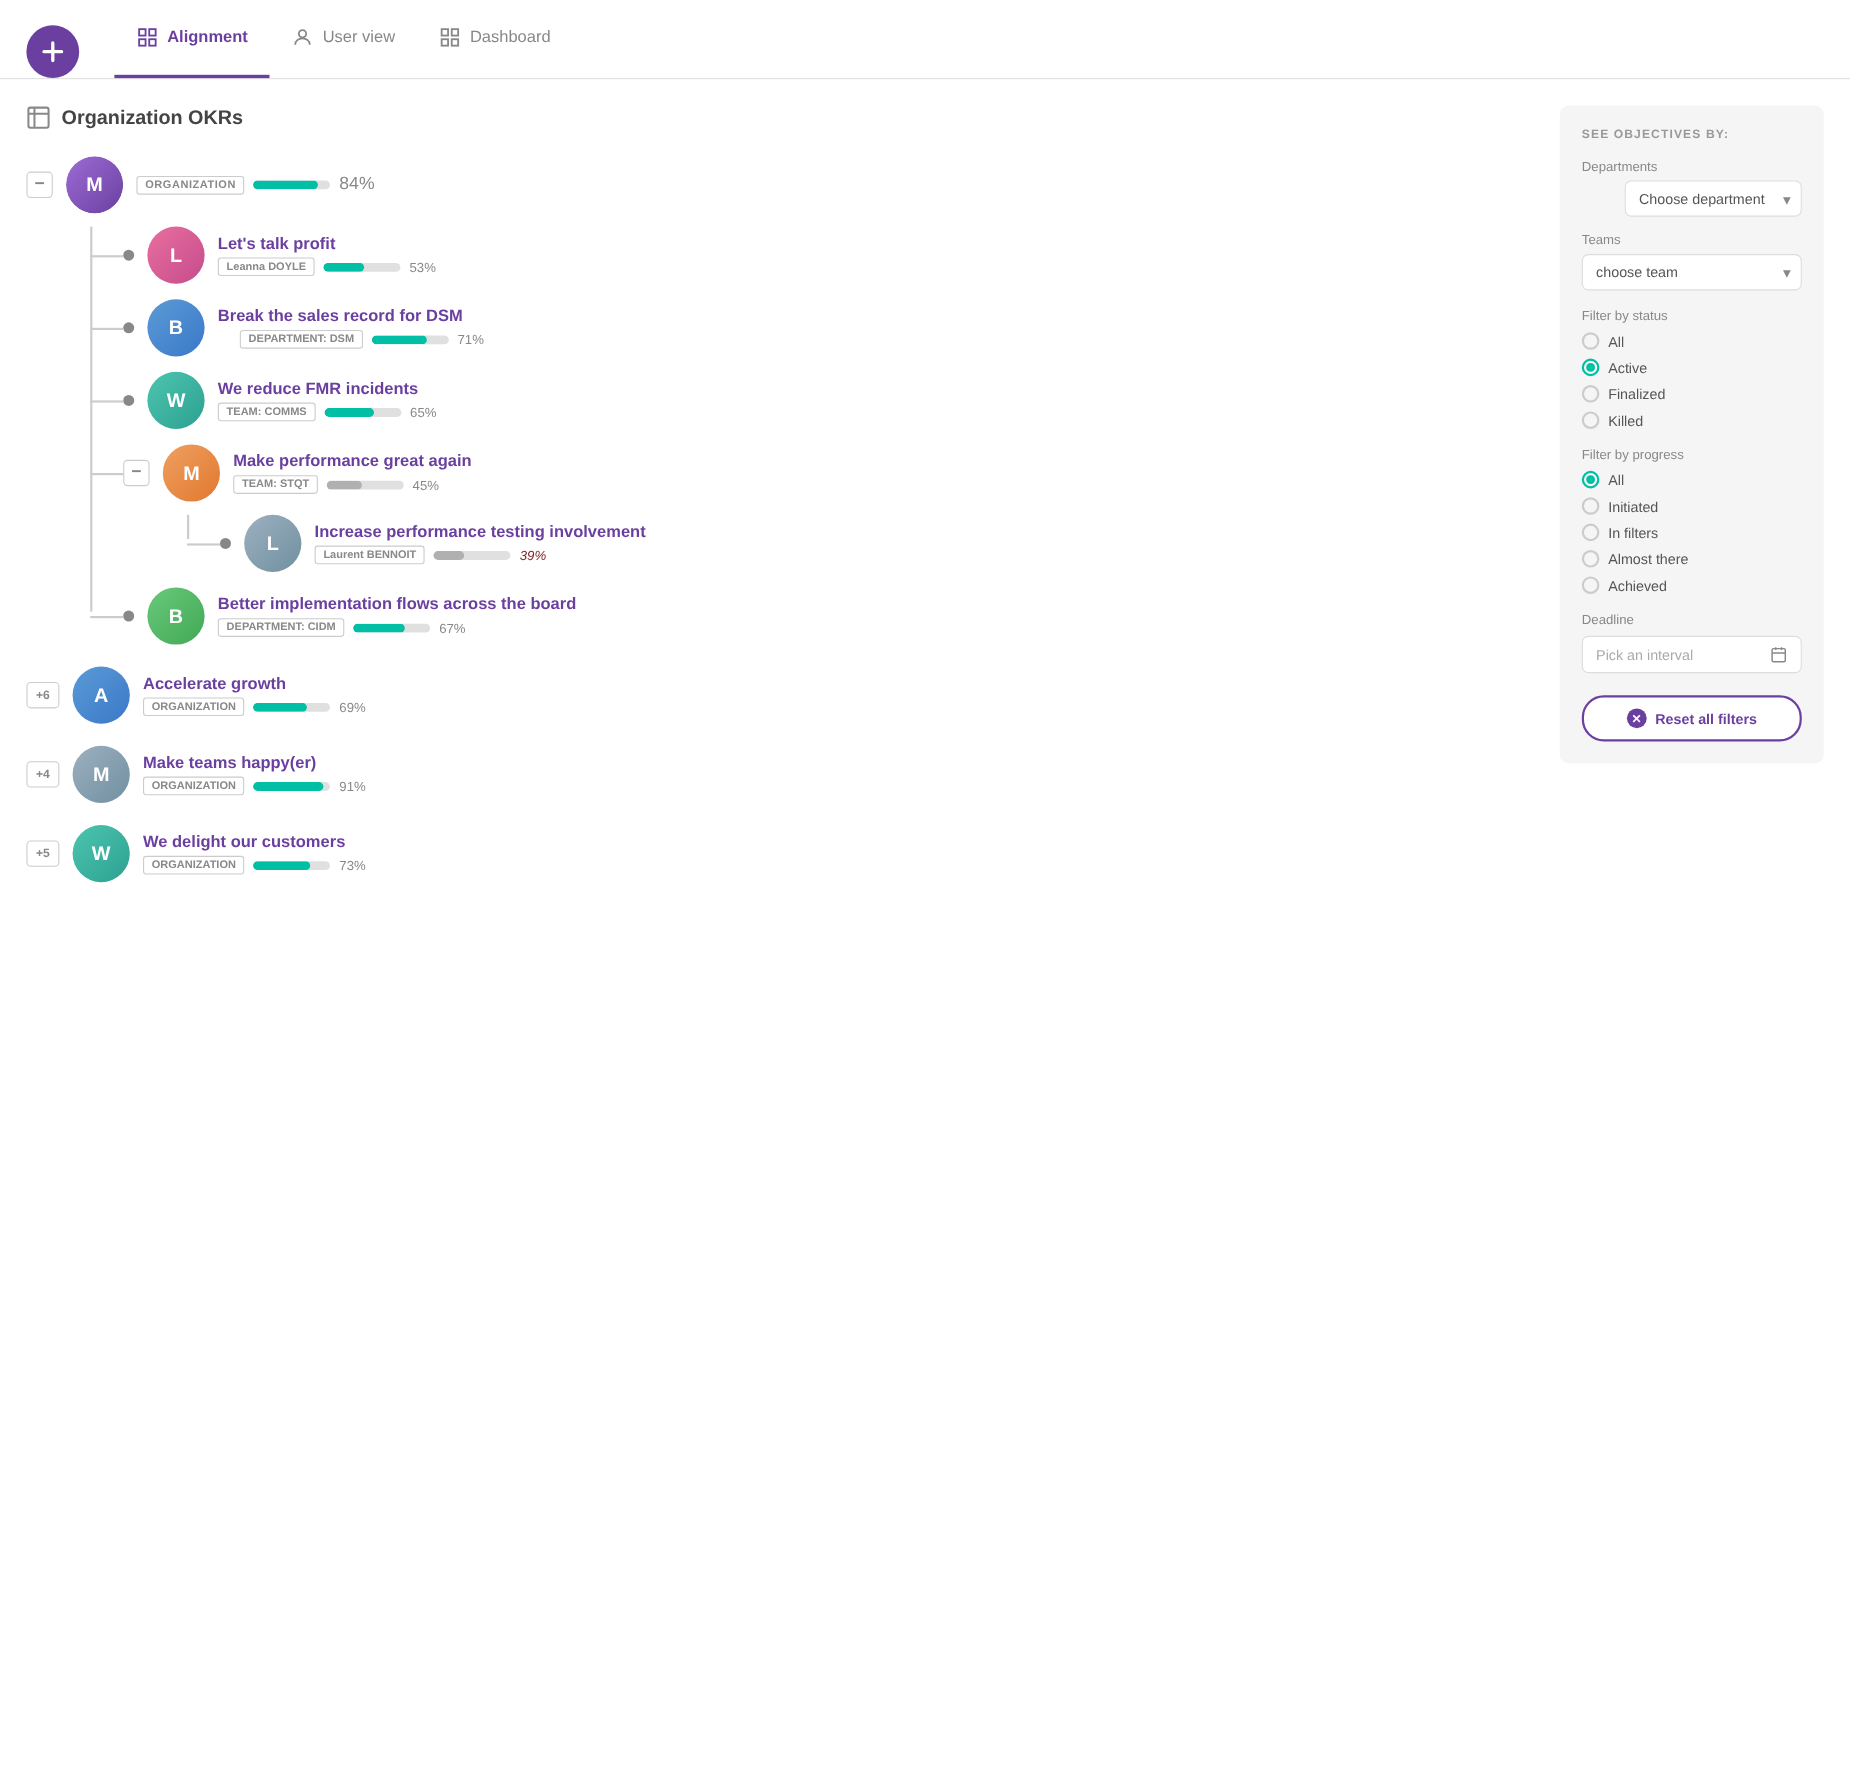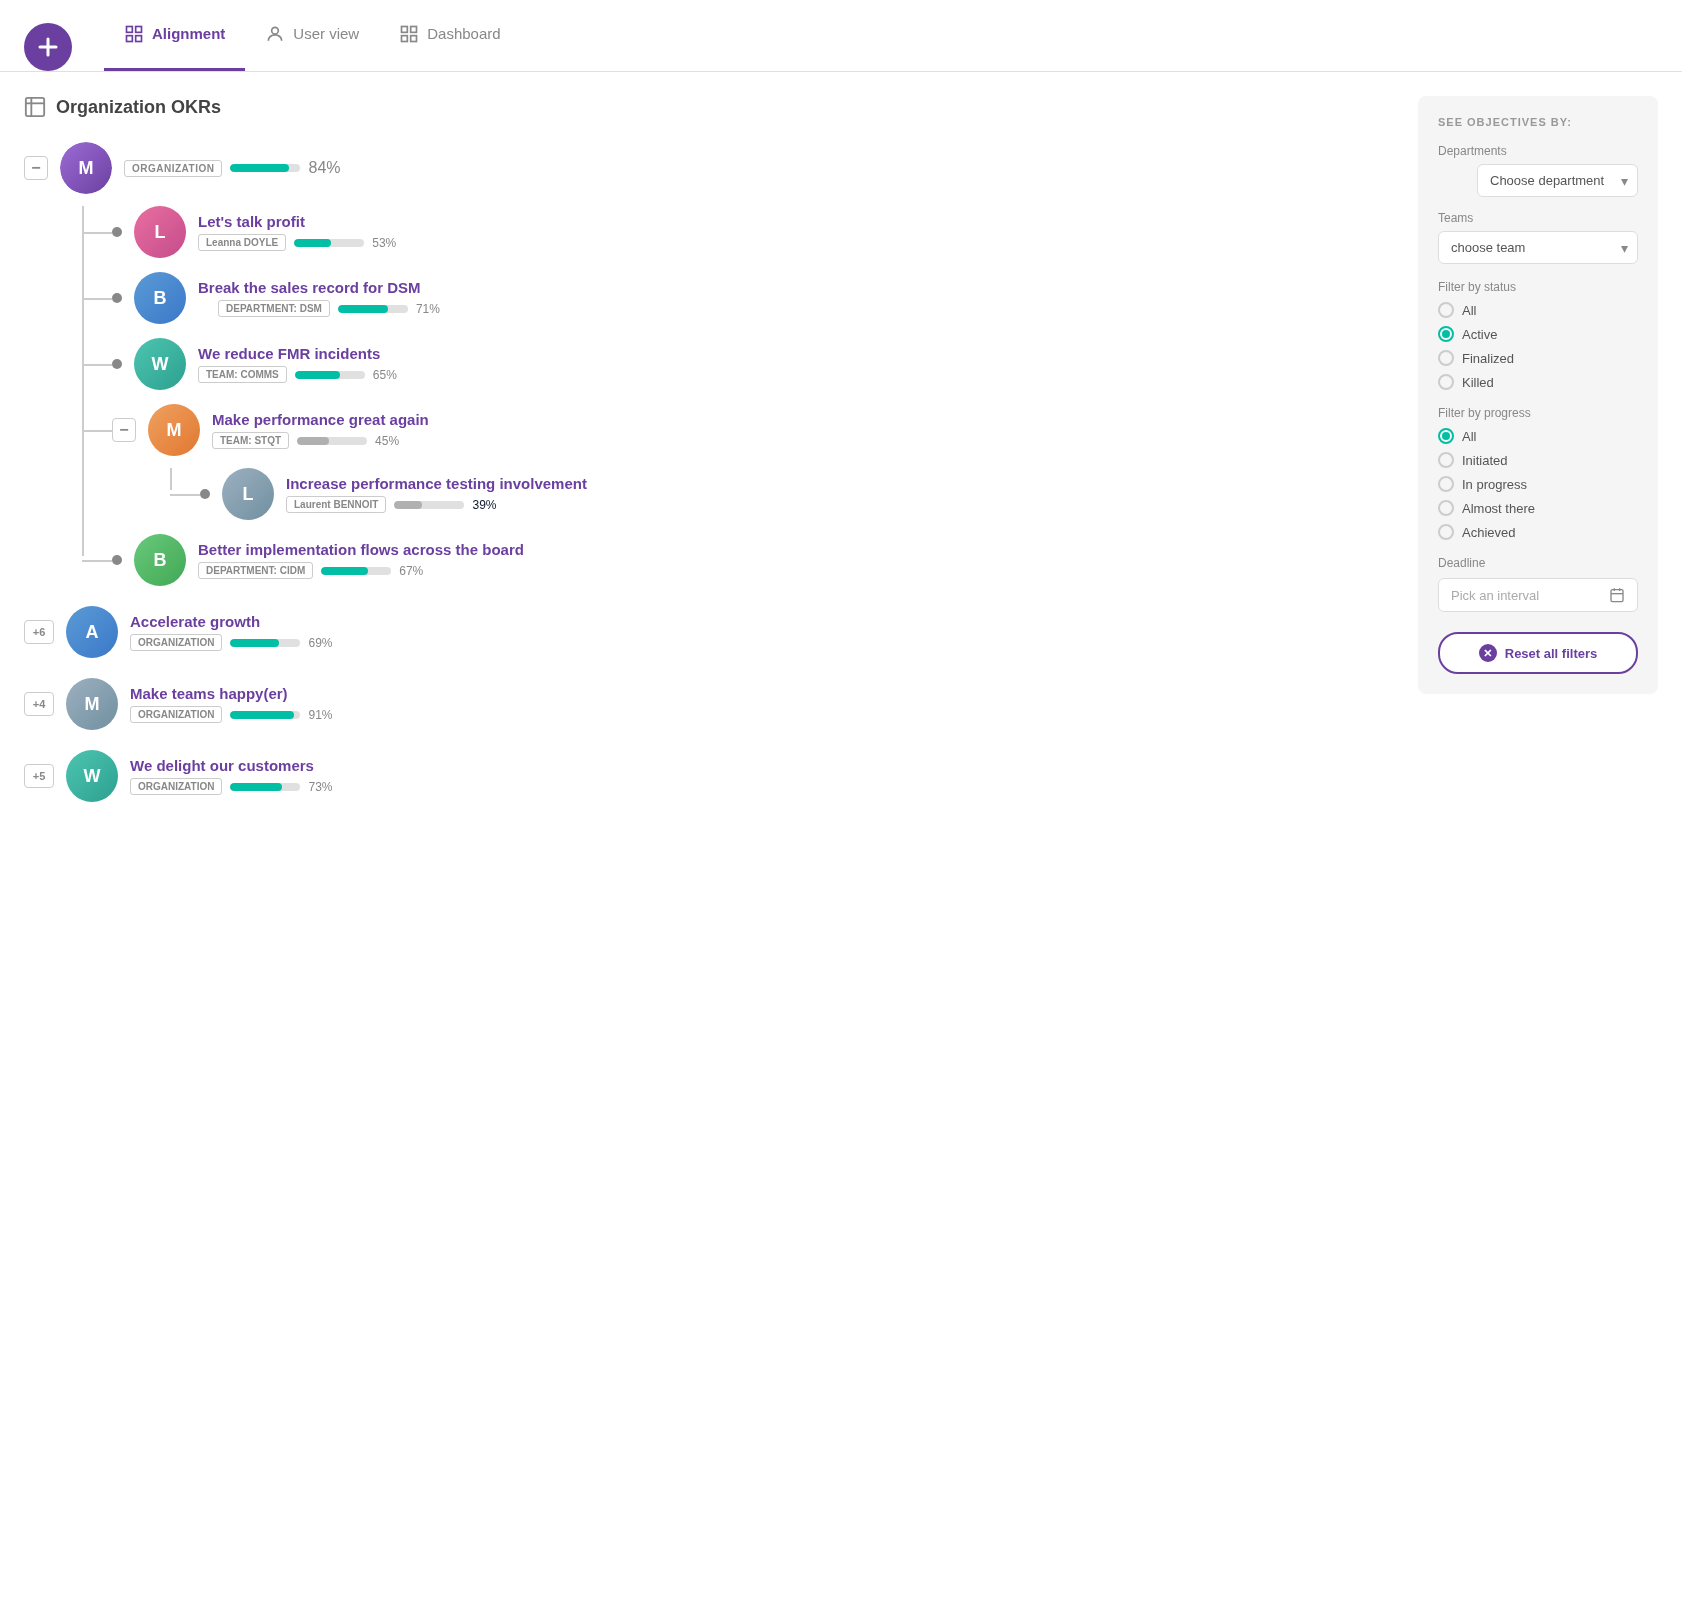--- a/index.html
+++ b/index.html
@@ -160,21 +160,21 @@
                 <div style="width:52px;height:52px;border-radius:50%;flex-shrink:0;">
                   <div style="width:100%;height:100%;border-radius:50%;background:linear-gradient(135deg,#9db0c0,#7090a0);display:flex;align-items:center;justify-content:center;font-size:18px;font-weight:bold;color:white;">L</div>
                 </div>
                 <div>
                   <div style="font-size:15px;font-weight:600;color:#6b3fa0;margin-bottom:4px;cursor:pointer;">Increase performance testing involvement</div>
                   <div style="display:flex;align-items:center;gap:8px;">
                     <span style="font-size:10px;font-weight:600;padding:2px 7px;border:1px solid #ccc;border-radius:3px;color:#888;">Laurent BENNOIT</span>
                     <div style="width:70px;height:8px;background:#e0e0e0;border-radius:4px;overflow:hidden;">
                         <div style="width:39%;height:100%;background:#b0b0b0;border-radius:4px;"></div>
                       </div>
-                    <span style="font-size:12px;color:#0f172a;">39%</span>
+                    <span style="font-size:12px;color:#7f1d1d;font-style:italic;">39%</span>
                   </div>
                 </div>
               </div>
             </div>
           </div>
 
           <div style="display:flex;align-items:center;gap:12px;margin-bottom:14px;position:relative;">
             <div style="position:absolute;left:-30px;top:26px;width:30px;height:2px;background:#ccc;"></div>
             <div style="width:10px;height:10px;border-radius:50%;background:#888;flex-shrink:0;"></div>
             <div style="width:52px;height:52px;border-radius:50%;flex-shrink:0;">
@@ -298,21 +298,21 @@
             <div style="width:8px;height:8px;border-radius:50%;background:#00bfa5;"></div>
           </div>
         <span>All</span>
       </div>
       <div style="display:flex;align-items:center;gap:8px;margin-bottom:8px;cursor:pointer;font-size:13px;color:#555;">
         <div style="width:16px;height:16px;border-radius:50%;border:2px solid #ccc;flex-shrink:0;"></div>
         <span>Initiated</span>
       </div>
       <div style="display:flex;align-items:center;gap:8px;margin-bottom:8px;cursor:pointer;font-size:13px;color:#555;">
         <div style="width:16px;height:16px;border-radius:50%;border:2px solid #ccc;flex-shrink:0;"></div>
-        <span>In progress</span>
+        <span>In filters</span>
       </div>
       <div style="display:flex;align-items:center;gap:8px;margin-bottom:8px;cursor:pointer;font-size:13px;color:#555;">
         <div style="width:16px;height:16px;border-radius:50%;border:2px solid #ccc;flex-shrink:0;"></div>
         <span>Almost there</span>
       </div>
       <div style="display:flex;align-items:center;gap:8px;margin-bottom:8px;cursor:pointer;font-size:13px;color:#555;">
         <div style="width:16px;height:16px;border-radius:50%;border:2px solid #ccc;flex-shrink:0;"></div>
         <span>Achieved</span>
       </div>
     </div>

